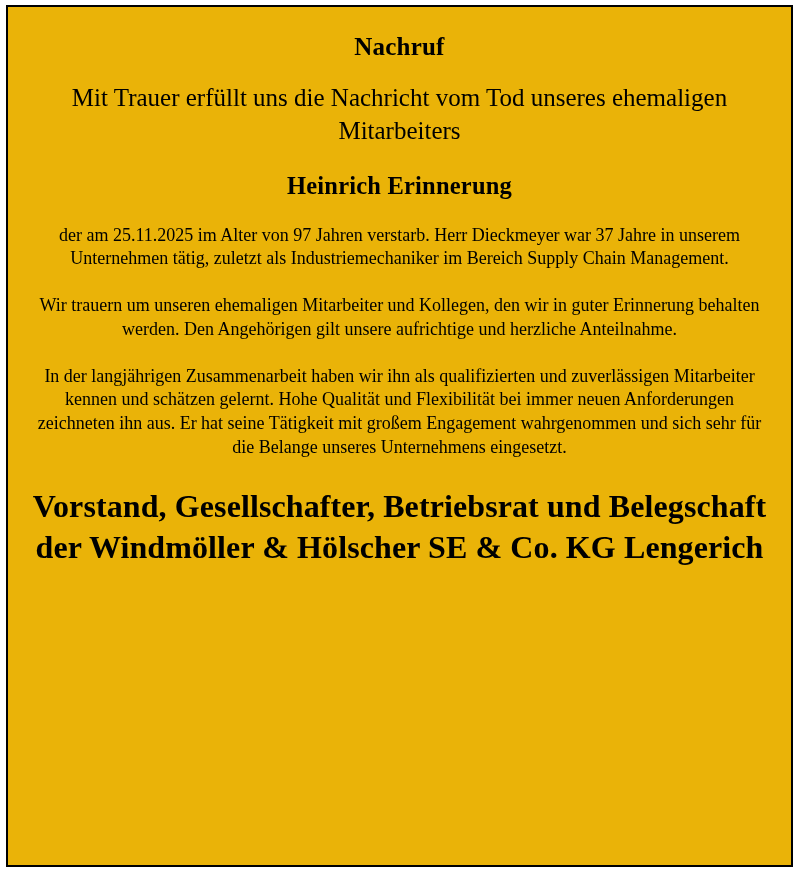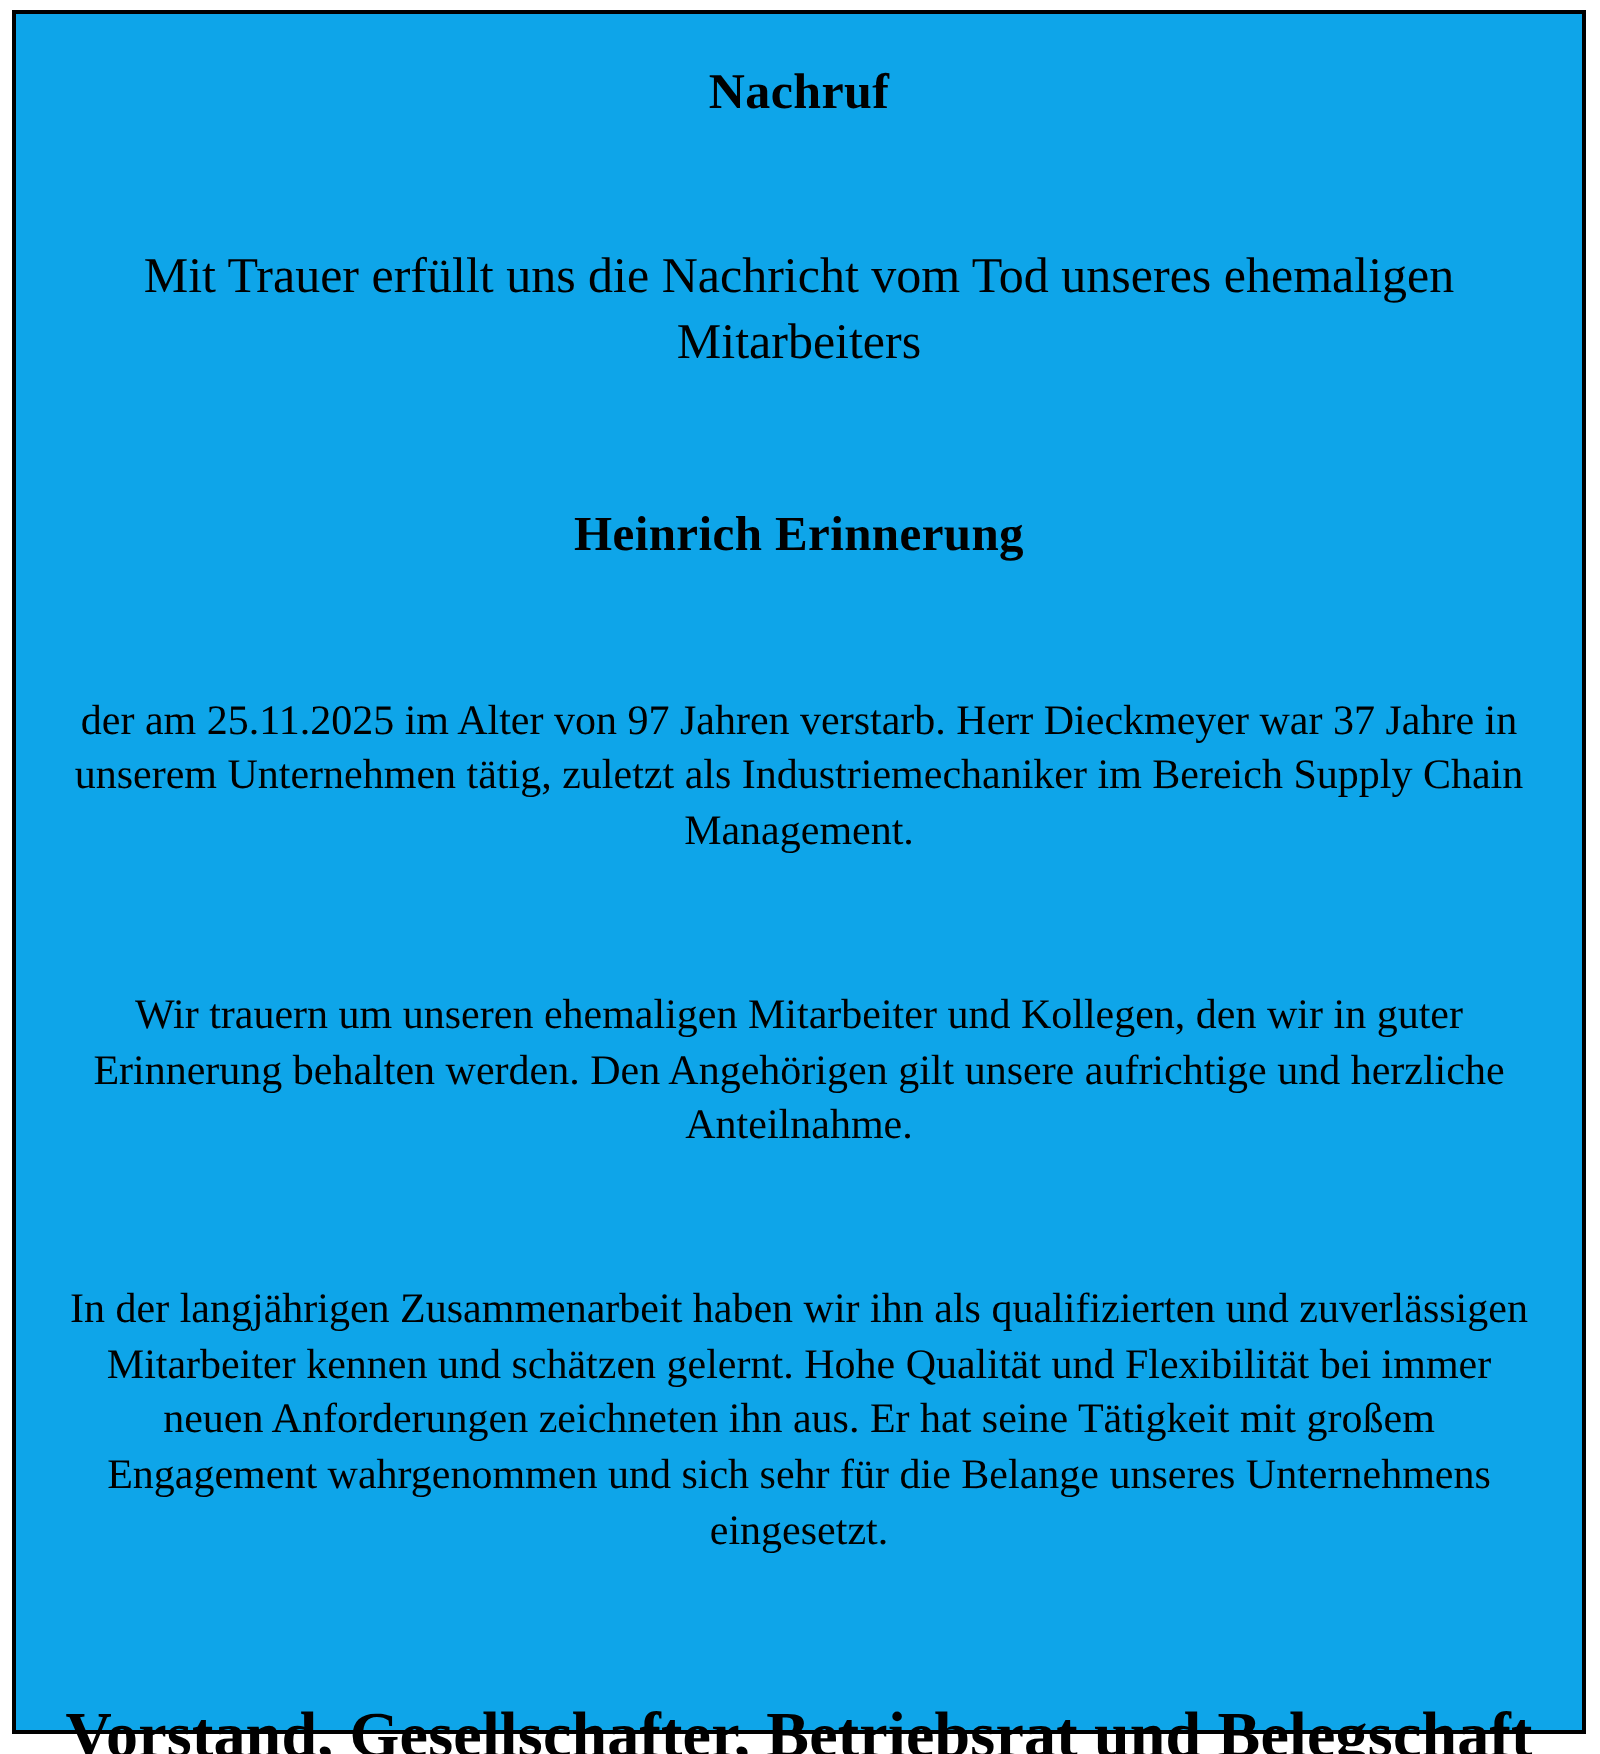--- a/index.html
+++ b/index.html
@@ -16,26 +16,25 @@
   }
 
   .notice {
     position: absolute;
     left: 6px;
     top: 5px;
     width: 787px;
     height: 862px;
     border: 2px solid #000000;
     box-sizing: border-box;
-    background: #0ea5e9;
+    background: #eab308;
     display: flex;
     flex-direction: column;
     align-items: center;
     padding: 22px 22px 10px 22px;
-    gap: 41px;
   }
 
   .title {
     font-size: 25px;
     font-weight: bold;
     line-height: 1.2;
     text-align: center;
     letter-spacing: 0.2px;
     margin: 3px 0 0 0;
   }
@@ -51,21 +50,21 @@
   .name {
     font-size: 24.5px;
     font-weight: bold;
     line-height: 1.25;
     text-align: center;
     letter-spacing: 0.2px;
     margin: 24px 0 0 0;
   }
 
   .para {
-    font-size: 21px;
+    font-size: 18px;
     line-height: 1.32;
     text-align: center;
     margin: 23px 0 0 0;
     max-width: 740px;
   }
 
   .para-first {
     margin-top: 22px;
   }
 
@@ -91,15 +90,16 @@
   <div class="name">Heinrich Erinnerung</div>
 
   <div class="para para-first">der am 25.11.2025 im Alter von 97 Jahren verstarb. Herr Dieckmeyer war 37 Jahre in unserem Unternehmen tätig, zuletzt als Industriemechaniker im Bereich Supply Chain Management.</div>
 
   <div class="para">Wir trauern um unseren ehemaligen Mitarbeiter und Kollegen, den wir in guter Erinnerung behalten werden. Den Angehörigen gilt unsere aufrichtige und herzliche Anteilnahme.</div>
 
   <div class="para">In der langjährigen Zusammenarbeit haben wir ihn als qualifizierten und zuverlässigen Mitarbeiter kennen und schätzen gelernt. Hohe Qualität und Flexibilität bei immer neuen Anforderungen zeichneten ihn aus. Er hat seine Tätigkeit mit großem Engagement wahrgenommen und sich sehr für die Belange unseres Unternehmens eingesetzt.</div>
 
   <div class="signature">
     <div>Vorstand, Gesellschafter, Betriebsrat und Belegschaft</div>
+    <div>der Windmöller &amp; Hölscher SE &amp; Co. KG Lengerich</div>
   </div>
 
 </div>
 
 </body></html>

